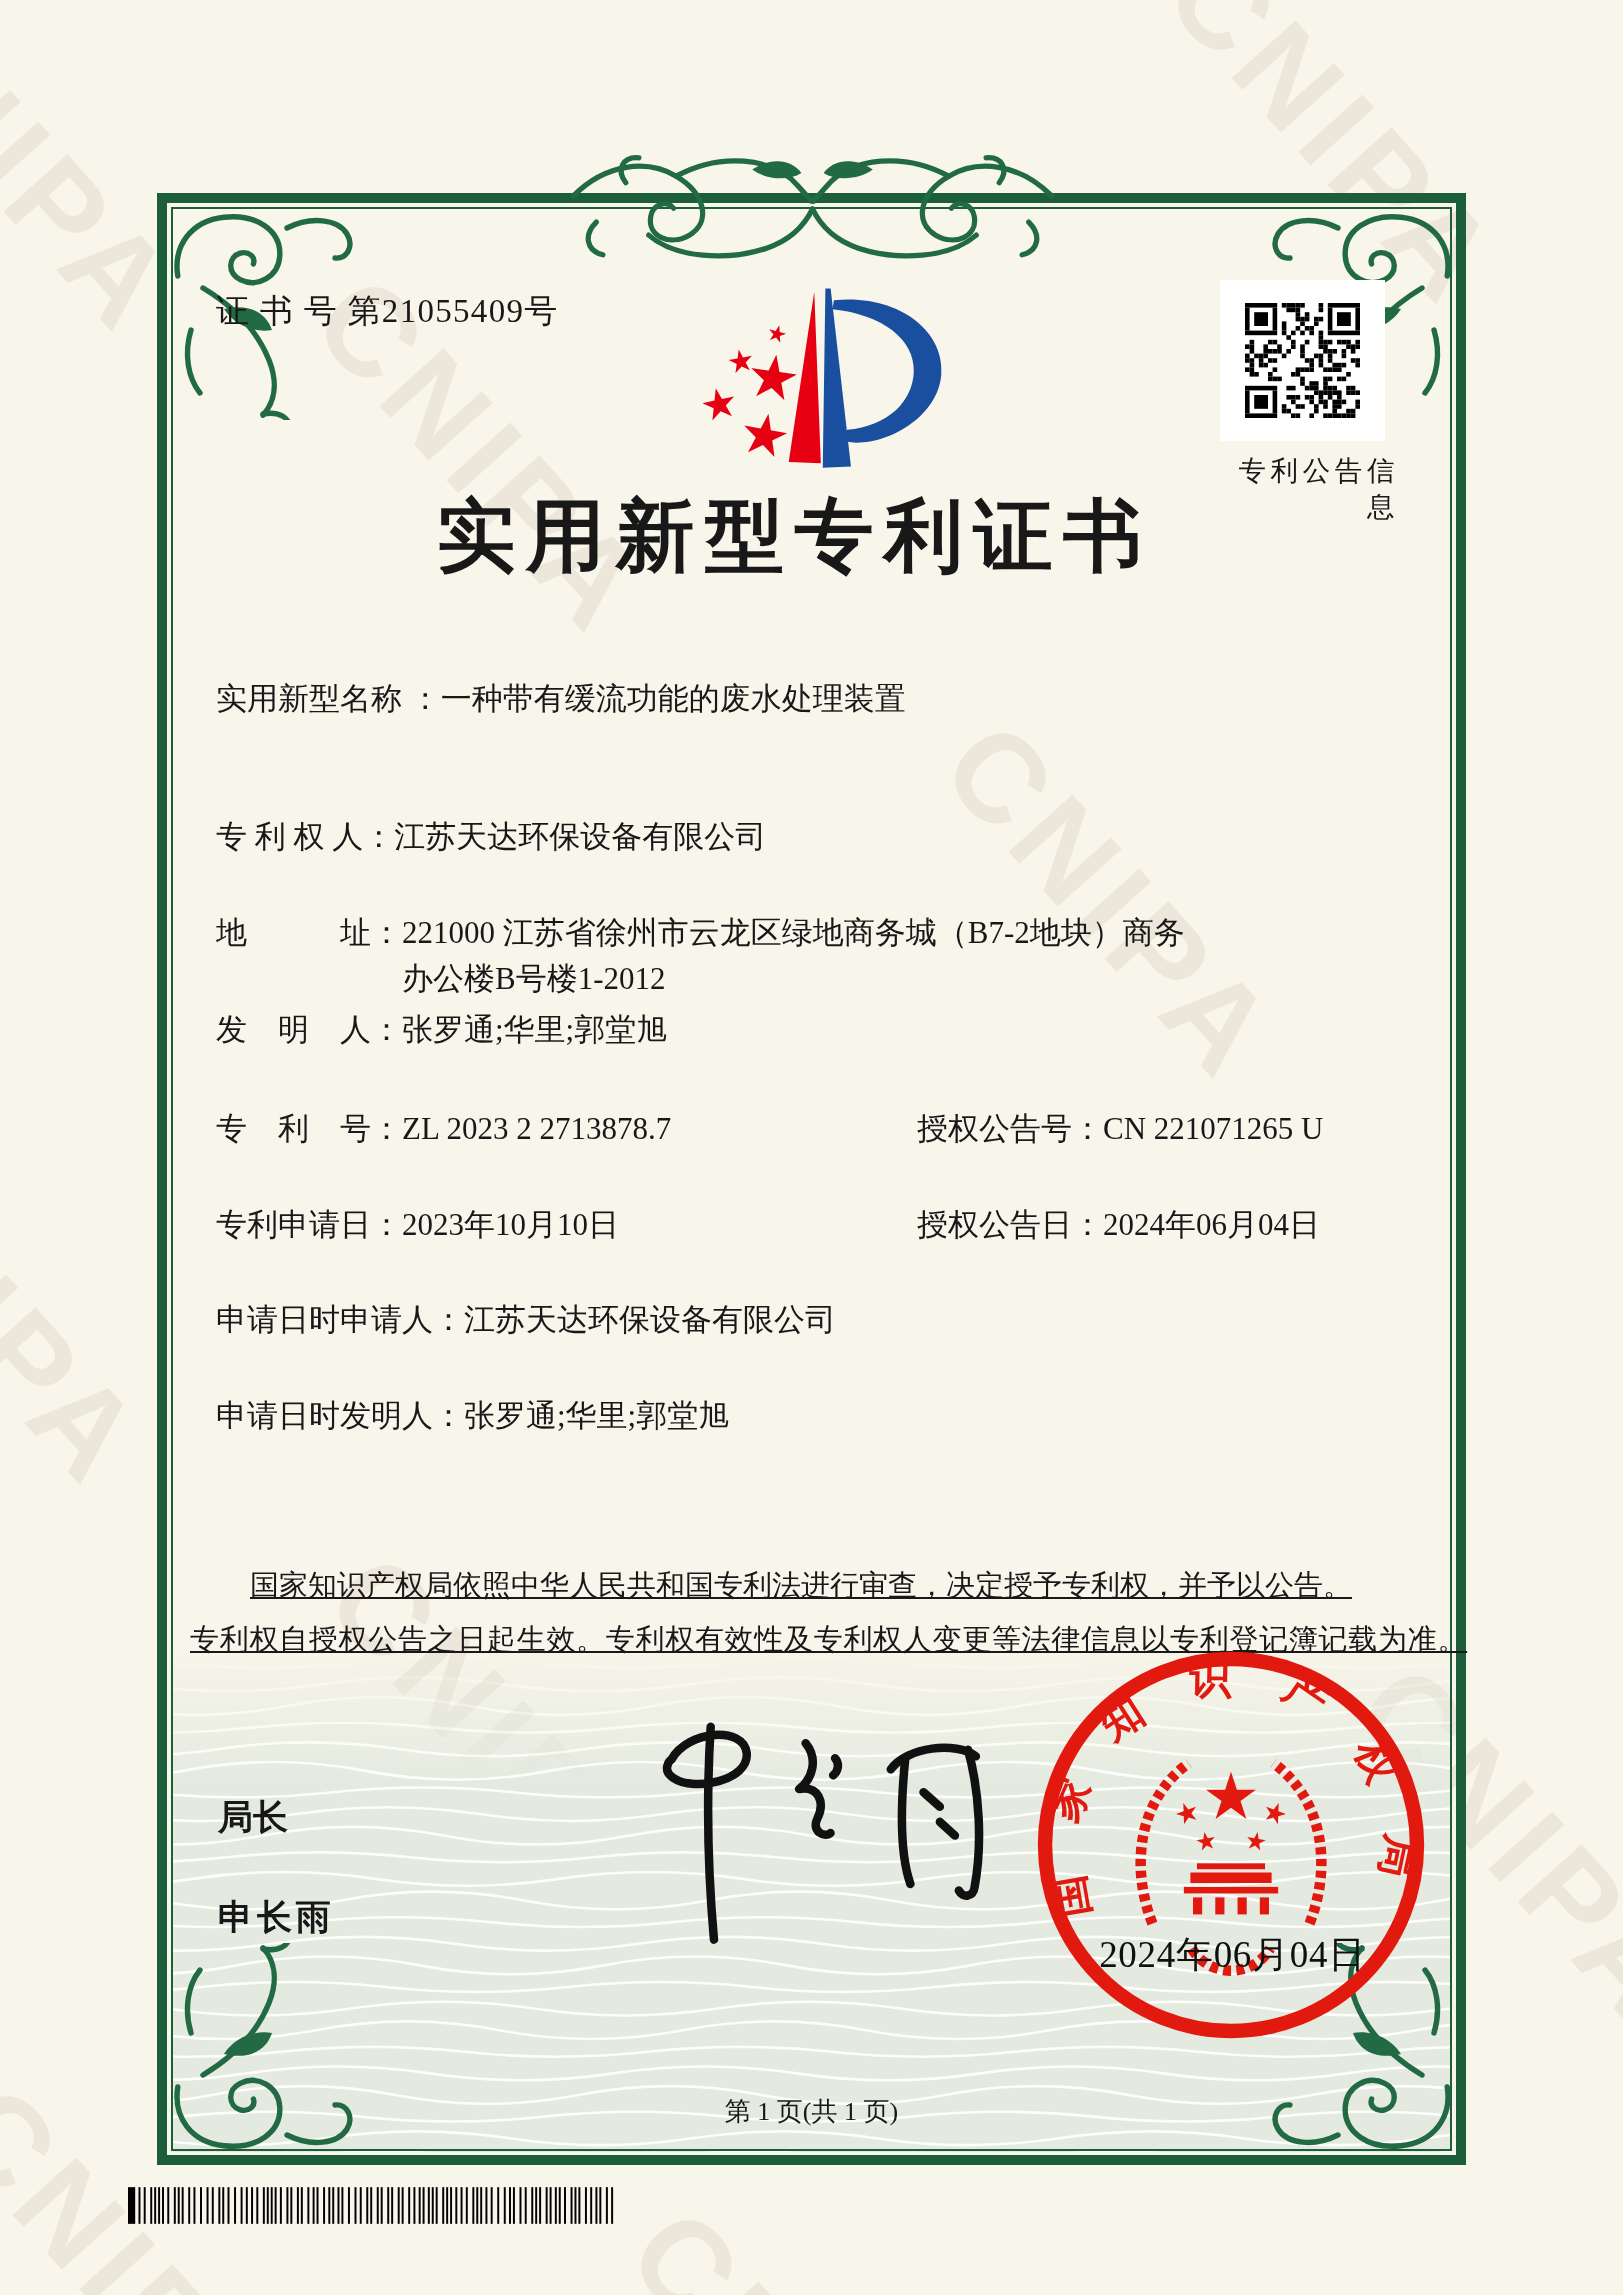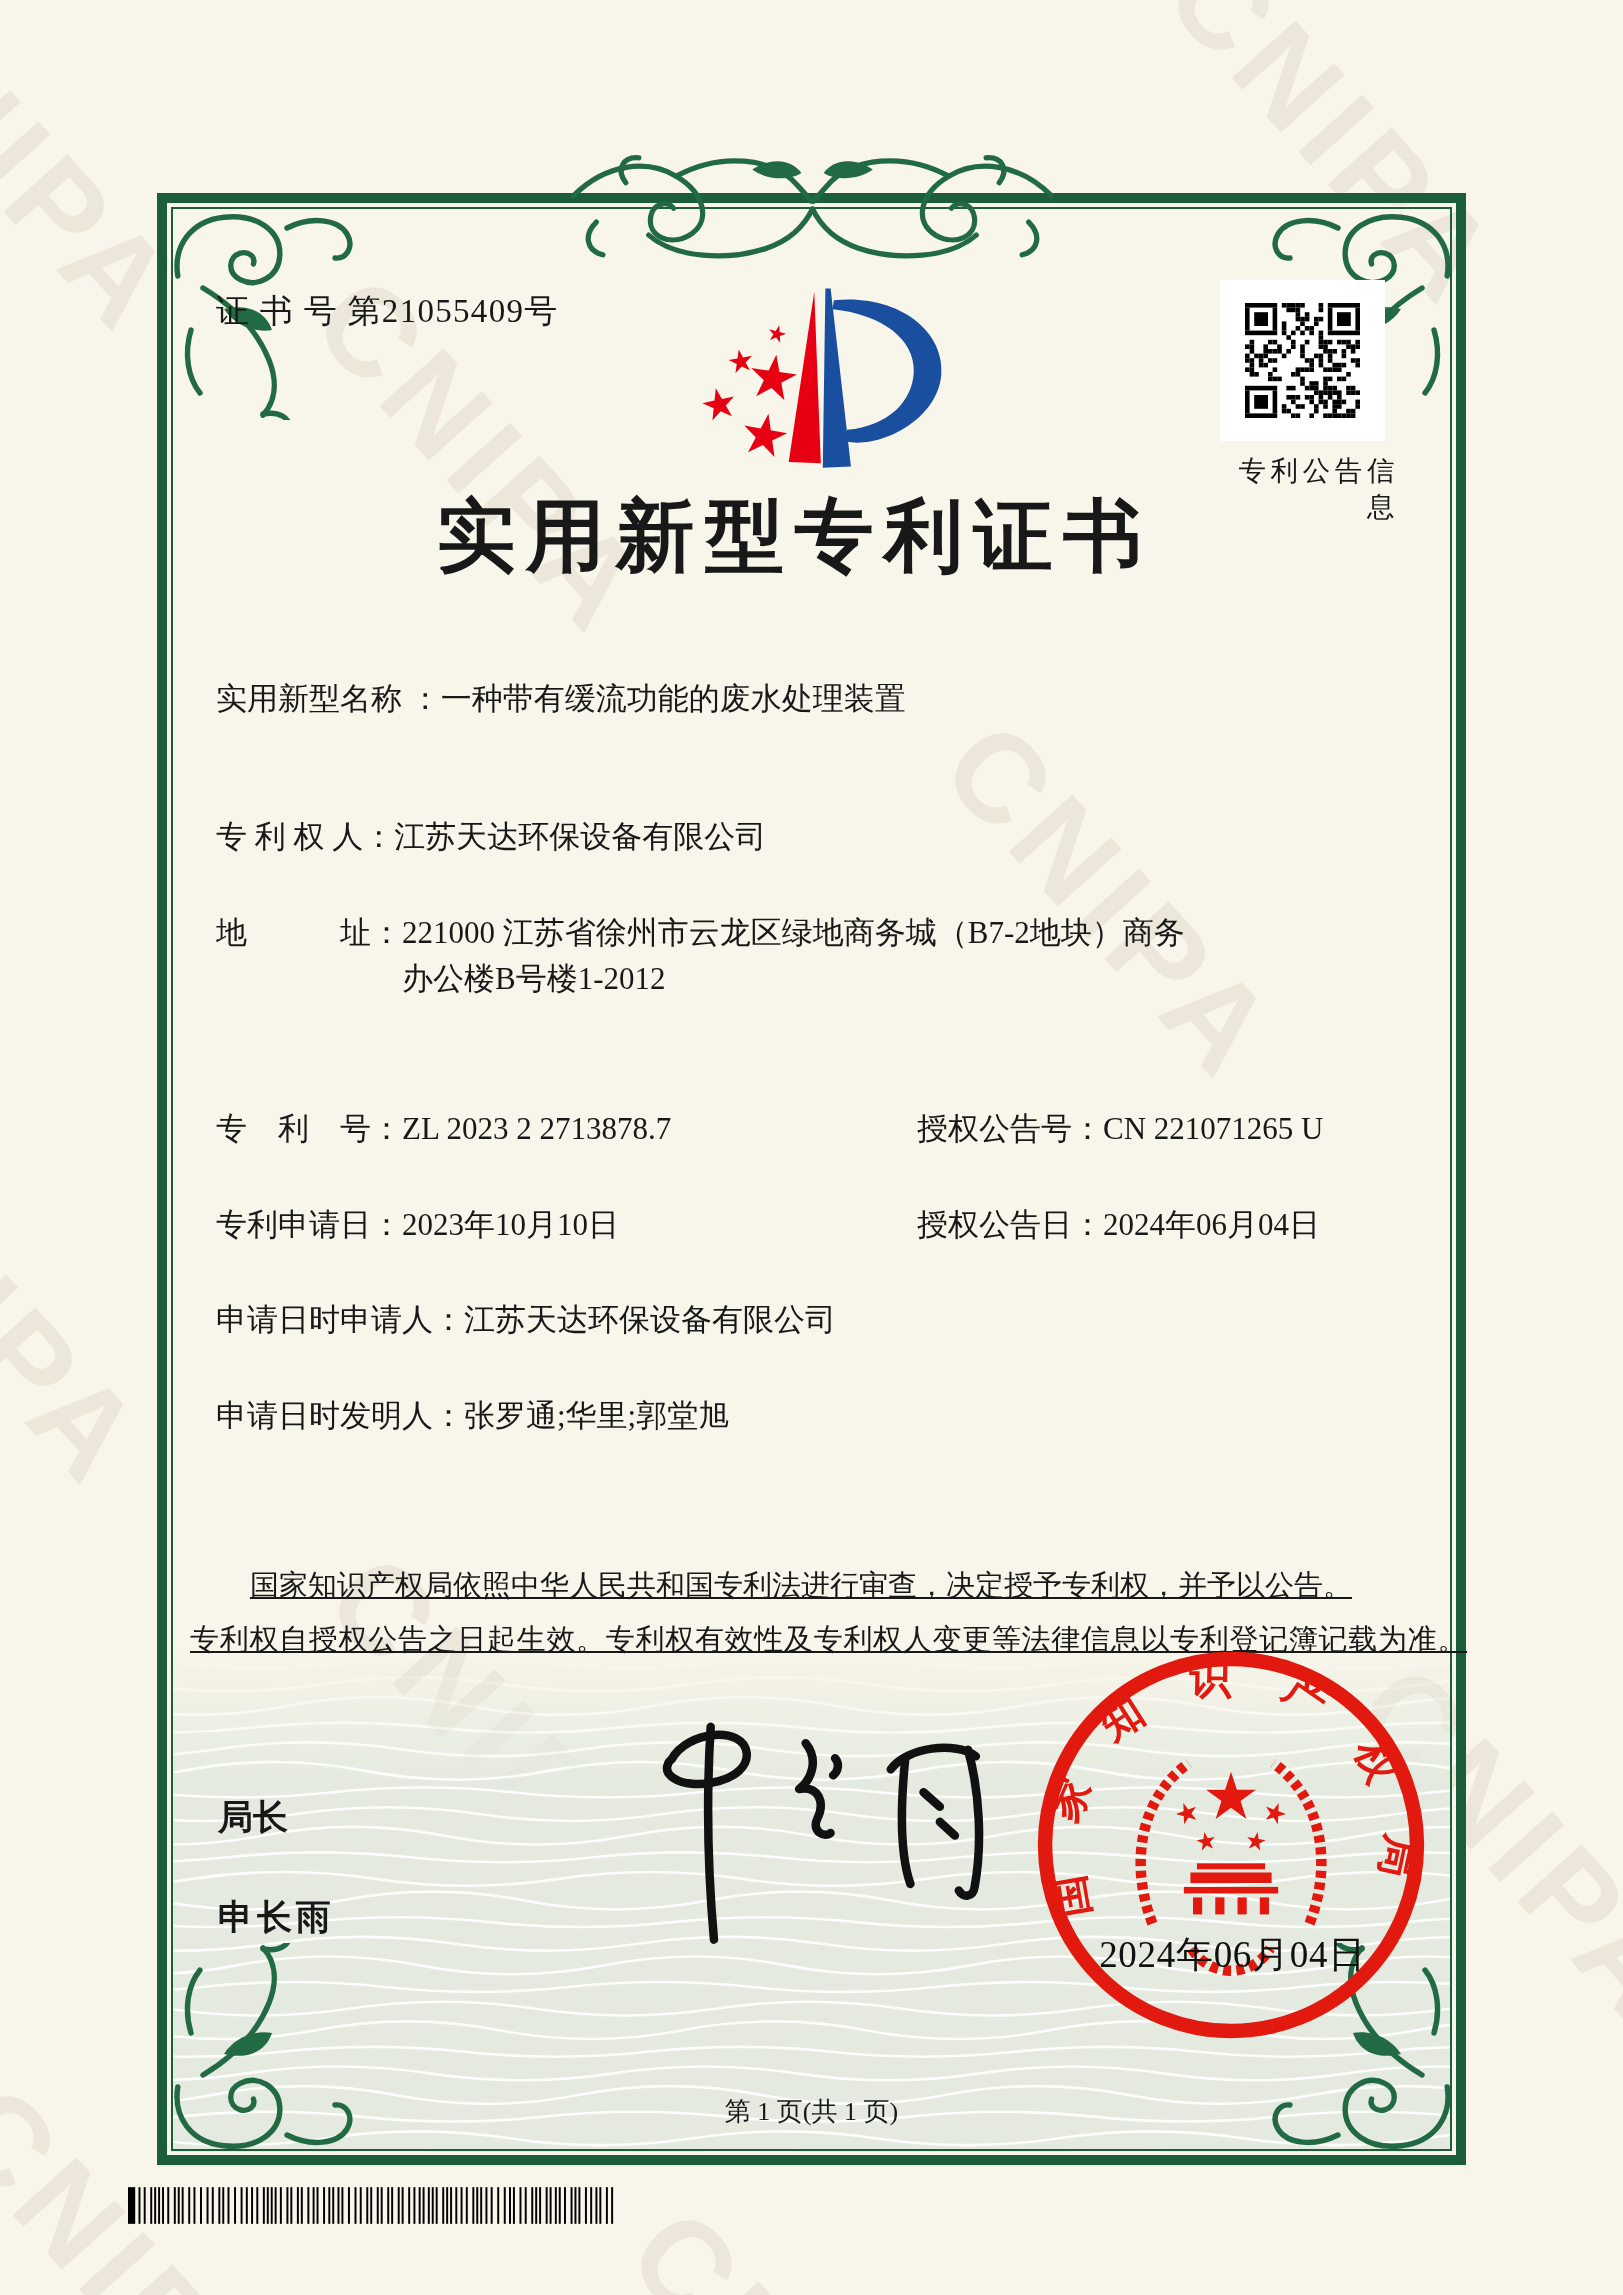--- a/index.html
+++ b/index.html
@@ -382,20 +382,23 @@
   </div>
 
   <div class="row" style="top:814px">
     <span>专 利 权 人：</span><span>江苏天达环保设备有限公司</span>
   </div>
 
   <div class="row" style="top:910px">
     <span>地　　　址：</span><span class="val2"><span>221000 江苏省徐州市云龙区绿地商务城（B7-2地块）商务</span><br><span>办公楼B号楼1-2012</span></span>
   </div>
 
+  <div class="row" style="top:1007px">
+    <span>发　明　人：</span><span>张罗通;华里;郭堂旭</span>
+  </div>
 
   <div class="row" style="top:1106px">
     <span>专　利　号：</span><span>ZL 2023 2 2713878.7</span>
     <span class="rp"><span>授权公告号：</span><span>CN 221071265 U</span></span>
   </div>
 
   <div class="row" style="top:1202px">
     <span>专利申请日：</span><span>2023年10月10日</span>
     <span class="rp"><span>授权公告日：</span><span>2024年06月04日</span></span>
   </div>

